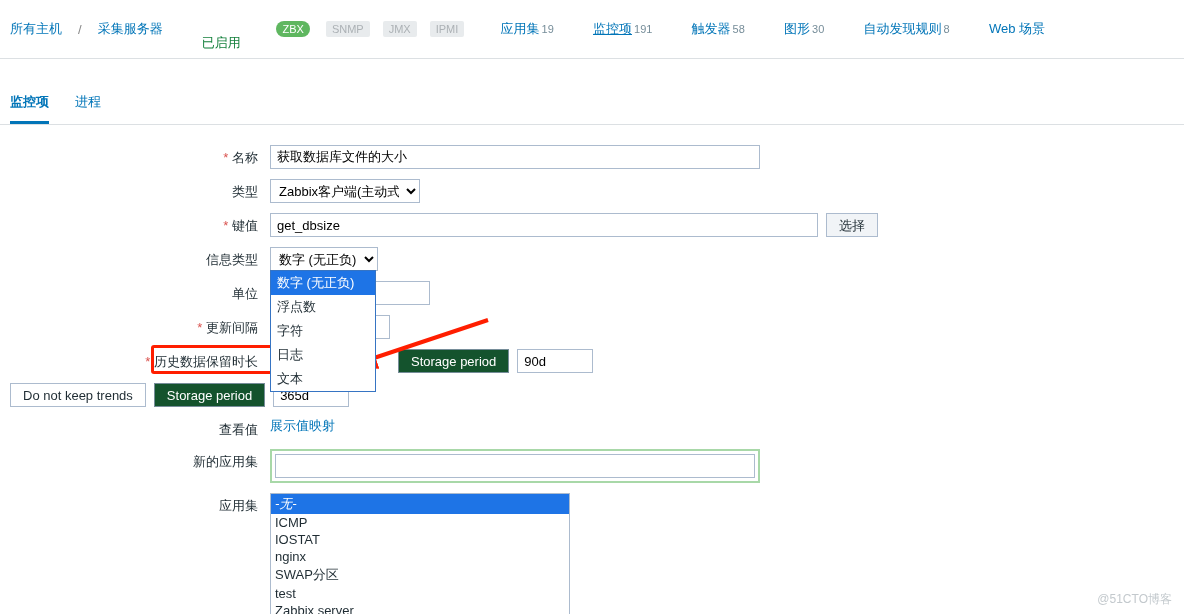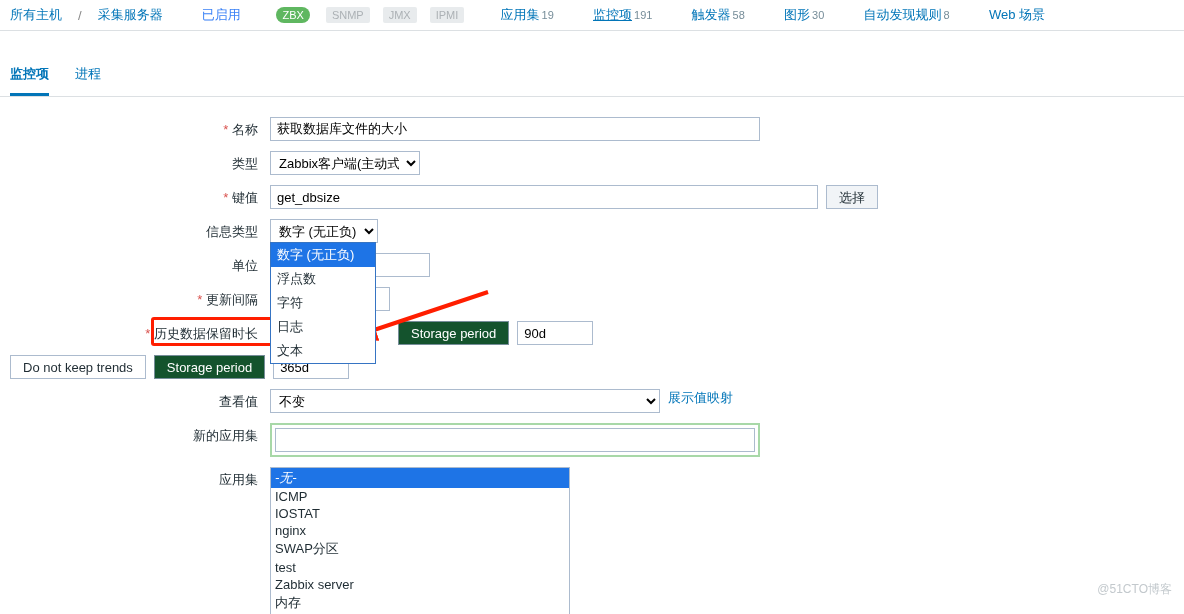--- a/index.html
+++ b/index.html
@@ -1,36 +1,36 @@
 <!DOCTYPE html>
 <html><head>
   <meta charset="utf-8">
   <style>
     * { box-sizing: border-box; margin: 0; padding: 0; }
     body { font-family: Arial, "Microsoft YaHei", sans-serif; font-size: 13px; color: #1f2c33; background: #fff; width: 1184px; }
     
     .header-bar { display: flex; align-items: center; padding: 6px 10px; border-bottom: 1px solid #dce0e3; gap: 16px; flex-wrap: wrap; }
     .header-bar a { color: #0275b8; text-decoration: none; }
     .sep { color: #888; }
-    .status-enabled { color: #3b82f6; }
+    .status-enabled { color: #15803d; margin-top: 28px; }
     .badge { display: inline-block; padding: 2px 6px; font-size: 11px; color: #fff; border-radius: 2px; }
     .badge.zbx { background: #5fb760; border-radius: 8px; }
     .badge.gray { background: #e8ebed; color: #acb1b5; margin-right: -3px; }
     .count { color: #768d99; font-size: 11px; margin-left: 2px; }
     .current { text-decoration: underline !important; }
     
     .tabs { padding: 8px 10px 0; border-bottom: 1px solid #dce0e3; display: flex; gap: 26px; margin-top: 20px; }
     .tabs .tab { color: #0275b8; padding: 6px 0 10px; cursor: pointer; }
     .tabs .tab.active { border-bottom: 3px solid #0275b8; font-weight: bold; }
     
     .form { padding: 20px 10px; position: relative; }
     .row { display: flex; align-items: flex-start; margin-bottom: 10px; }
     .label { width: 260px; text-align: right; padding-right: 12px; padding-top: 4px; color: #1f2c33; }
     .req::before { content: "* "; color: #d9534f; }
-    .ctrl { display: flex; gap: 8px; position: relative; }
+    .ctrl { display: flex; align-items: center; gap: 8px; position: relative; }
     
     input[type=text] { border: 1px solid #acbbce; padding: 3px 6px; font-size: 13px; height: 24px; }
     .w-lg { width: 490px; }
     .w-sm { width: 76px; }
     .w-key { width: 548px; }
     
     select { border: 1px solid #acbbce; padding: 2px 4px; font-size: 13px; height: 24px; background: #fff; }
     .select-type { width: 150px; }
     .select-info { width: 108px; }
     .select-big { width: 390px; }
@@ -46,21 +46,21 @@
     .listbox { border: 1px solid #acbbce; width: 300px; height: 150px; overflow-y: scroll; font-size: 13px; }
     .listbox div { padding: 1px 4px; cursor: pointer; }
     .listbox div.sel { background: #1e74e6; color: #fff; font-style: italic; }
     
     .new-app-wrap { border: 2px solid #a8d8a8; padding: 3px; display: inline-block; }
     .new-app-wrap input { border: 1px solid #acbbce; width: 480px; }
     
     .red-box { position: absolute; border: 3px solid #ff1e00; width: 207px; height: 29px; left: 151px; top: 220px; border-radius: 3px; pointer-events: none; }
     .red-arrow { position: absolute; left: 358px; top: 190px; pointer-events: none; }
     
-    .watermark { position: fixed; right: 12px; bottom: 16px; color: #c3c9cd; font-size: 12px; }
+    .watermark { position: fixed; right: 12px; bottom: 6px; color: #c3c9cd; font-size: 12px; }
     
     a.link { color: #0275b8; text-decoration: none; }
   </style>
 </head>
 <body>
 
 <div class="header-bar">
   <a href="#">所有主机</a>
   <span class="sep">/</span>
   <a href="#">采集服务器</a>
@@ -155,21 +155,20 @@
     <div class="ctrl">
       <button class="btn btn-plain">Do not keep trends</button>
       <button class="btn btn-storage">Storage period</button>
       <input type="text" class="w-sm" value="365d" style="">
     </div>
   </div>
 
   <div class="row">
     <div class="label">查看值</div>
     <div class="ctrl">
-      <select class="select-big"><option>不变</option></select>
       <a href="#" class="link">展示值映射</a>
     </div>
   </div>
 
   <div class="row">
     <div class="label">新的应用集</div>
     <div class="ctrl">
       <span class="new-app-wrap">
         <input type="text" style="">
       </span>

